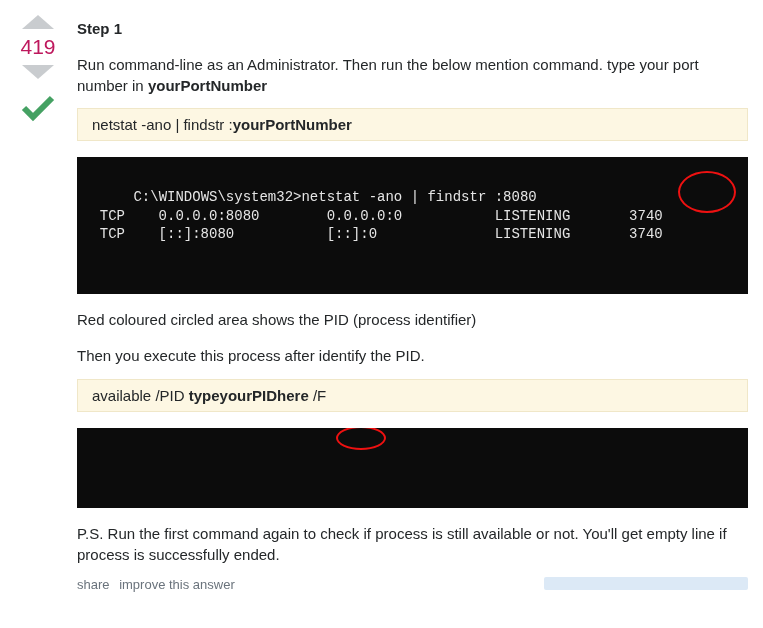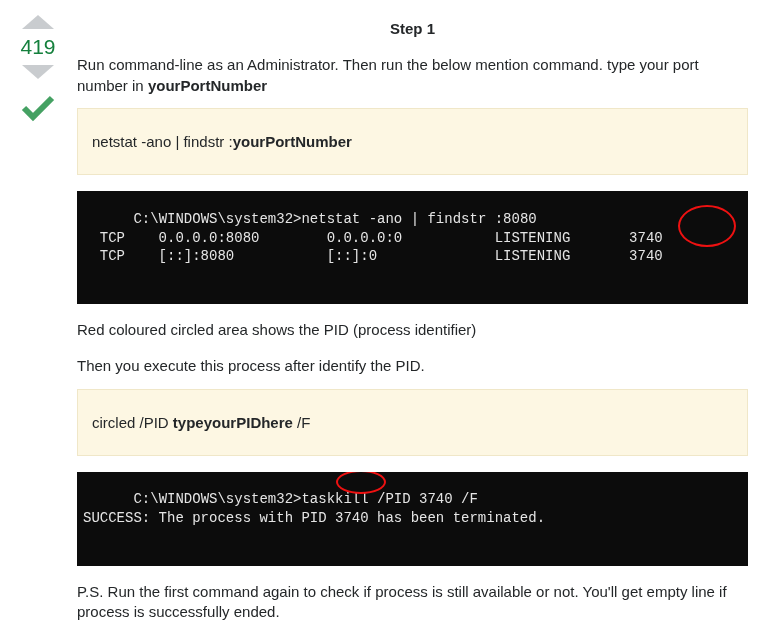--- a/index.html
+++ b/index.html
@@ -25,41 +25,41 @@
     flex-shrink: 0;
   }
   .arrow-up, .arrow-down {
     width: 0; height: 0;
     border-left: 16px solid transparent;
     border-right: 16px solid transparent;
     cursor: pointer;
   }
   .arrow-up { border-bottom: 14px solid #c9cccf; }
   .arrow-down { border-top: 14px solid #c9cccf; }
-  .votecount { font-size: 21px; color: #15803d; margin: 2px 0; }
+  .votecount { font-size: 21px; color: #be185d; margin: 2px 0; }
   .check {
     margin-top: 10px;
     color: #45a163;
   }
   .postcell { flex: 1; min-width: 0; }
   p { margin: 16px 0 12px 0; line-height: 1.35; }
-  .step-heading { font-weight: bold; margin: 4px 0 12px 0; text-align: center; }
+  .step-heading { font-weight: bold; margin: 4px 0 12px 0; }
   blockquote.cmd {
     background: #fdf7e3;
     border: 1px solid #f0e7c8;
     margin: 0 0 16px 0;
-    padding: 24px 14px;
+    padding: 7px 14px;
     font-size: 15px;
   }
   .terminal {
     background: #0c0c0c;
     color: #e5e5e5;
     font-family: Consolas, "Courier New", monospace;
     font-size: 14px;
-    padding: 0 6px;
+    padding: 12px 6px;
     margin: 0 0 16px 0;
     position: relative;
     white-space: pre;
     line-height: 1.35;
     overflow: hidden;
   }
   .circle {
     position: absolute;
     border: 2px solid #e11;
     border-radius: 50%;
@@ -113,26 +113,24 @@
   TCP    0.0.0.0:8080        0.0.0.0:0           LISTENING       3740
   TCP    [::]:8080           [::]:0              LISTENING       3740</span>
       <div class="circle" style="width:54px;height:38px;right:12px;top:14px;"></div>
     </div>
 
     <p>Red coloured circled area shows the PID (process identifier)</p>
 
     <p>Then you execute this process after identify the PID.</p>
 
     <blockquote class="cmd">
-      <span>circled /PID </span><b>typeyourPIDhere</b><span> /F</span>
+      <span>available /PID </span><b>typeyourPIDhere</b><span> /F</span>
     </blockquote>
 
     <div class="terminal">
-      <span>C:\WINDOWS\system32&gt;taskkill /PID 3740 /F
-SUCCESS: The process with PID 3740 has been terminated.</span>
       <div class="circle" style="width:46px;height:20px;left:259px;top:-2px;"></div>
     </div>
 
     <p>P.S. Run the first command again to check if process is still available or not. You'll get empty line if process is successfully ended.</p>
 
     <div class="usercards">
       <div class="post-menu">
         <a>share</a>
         <a>improve this answer</a>
       </div>

